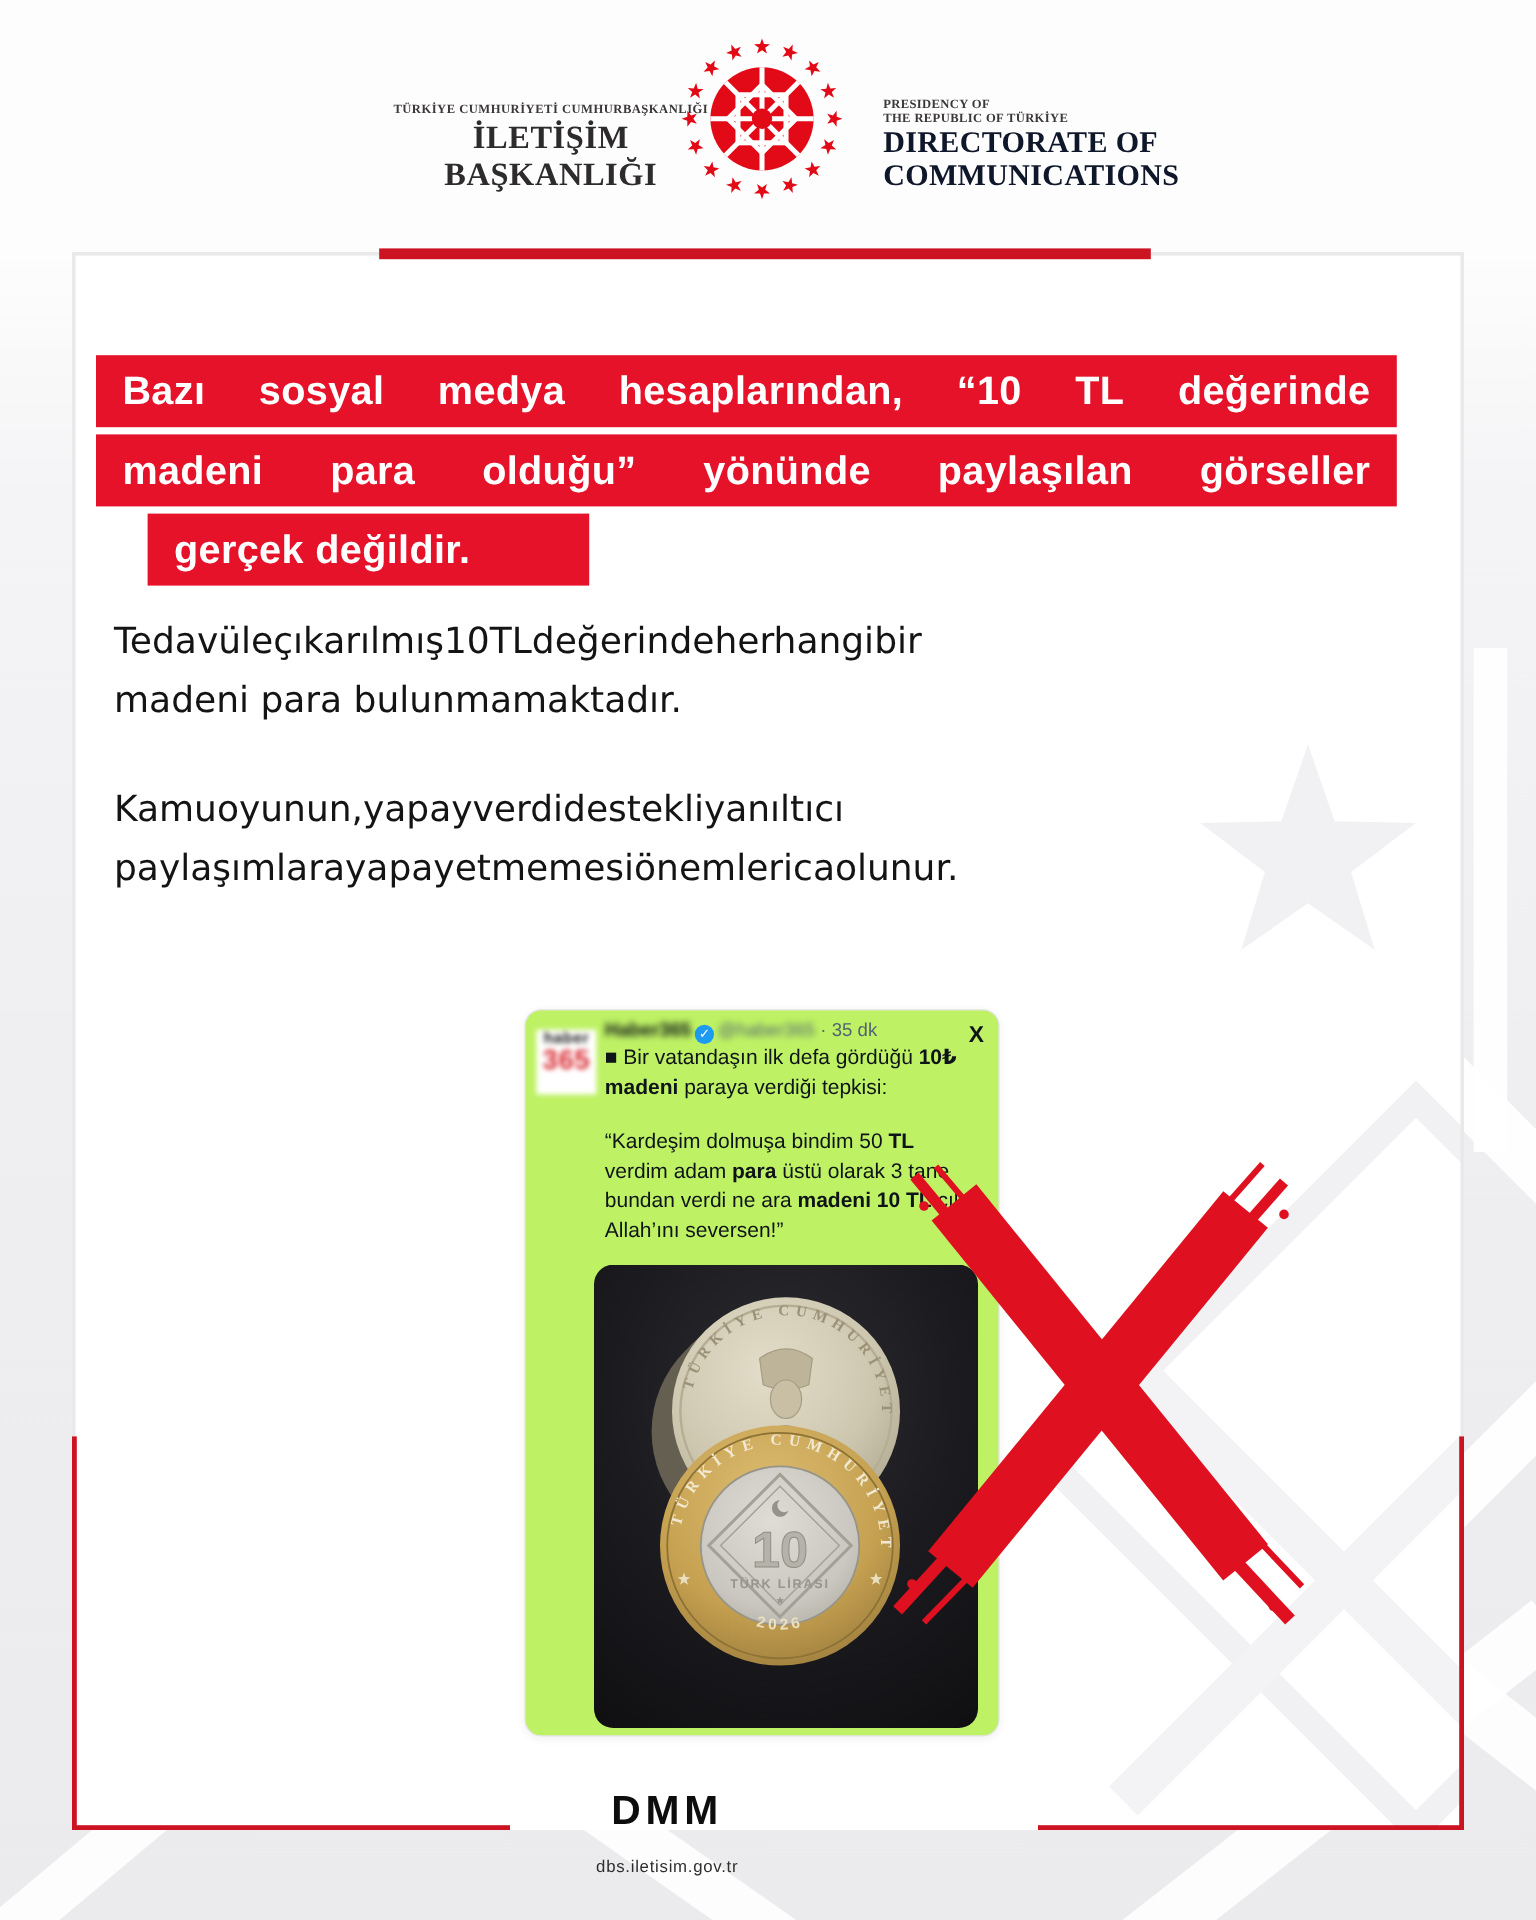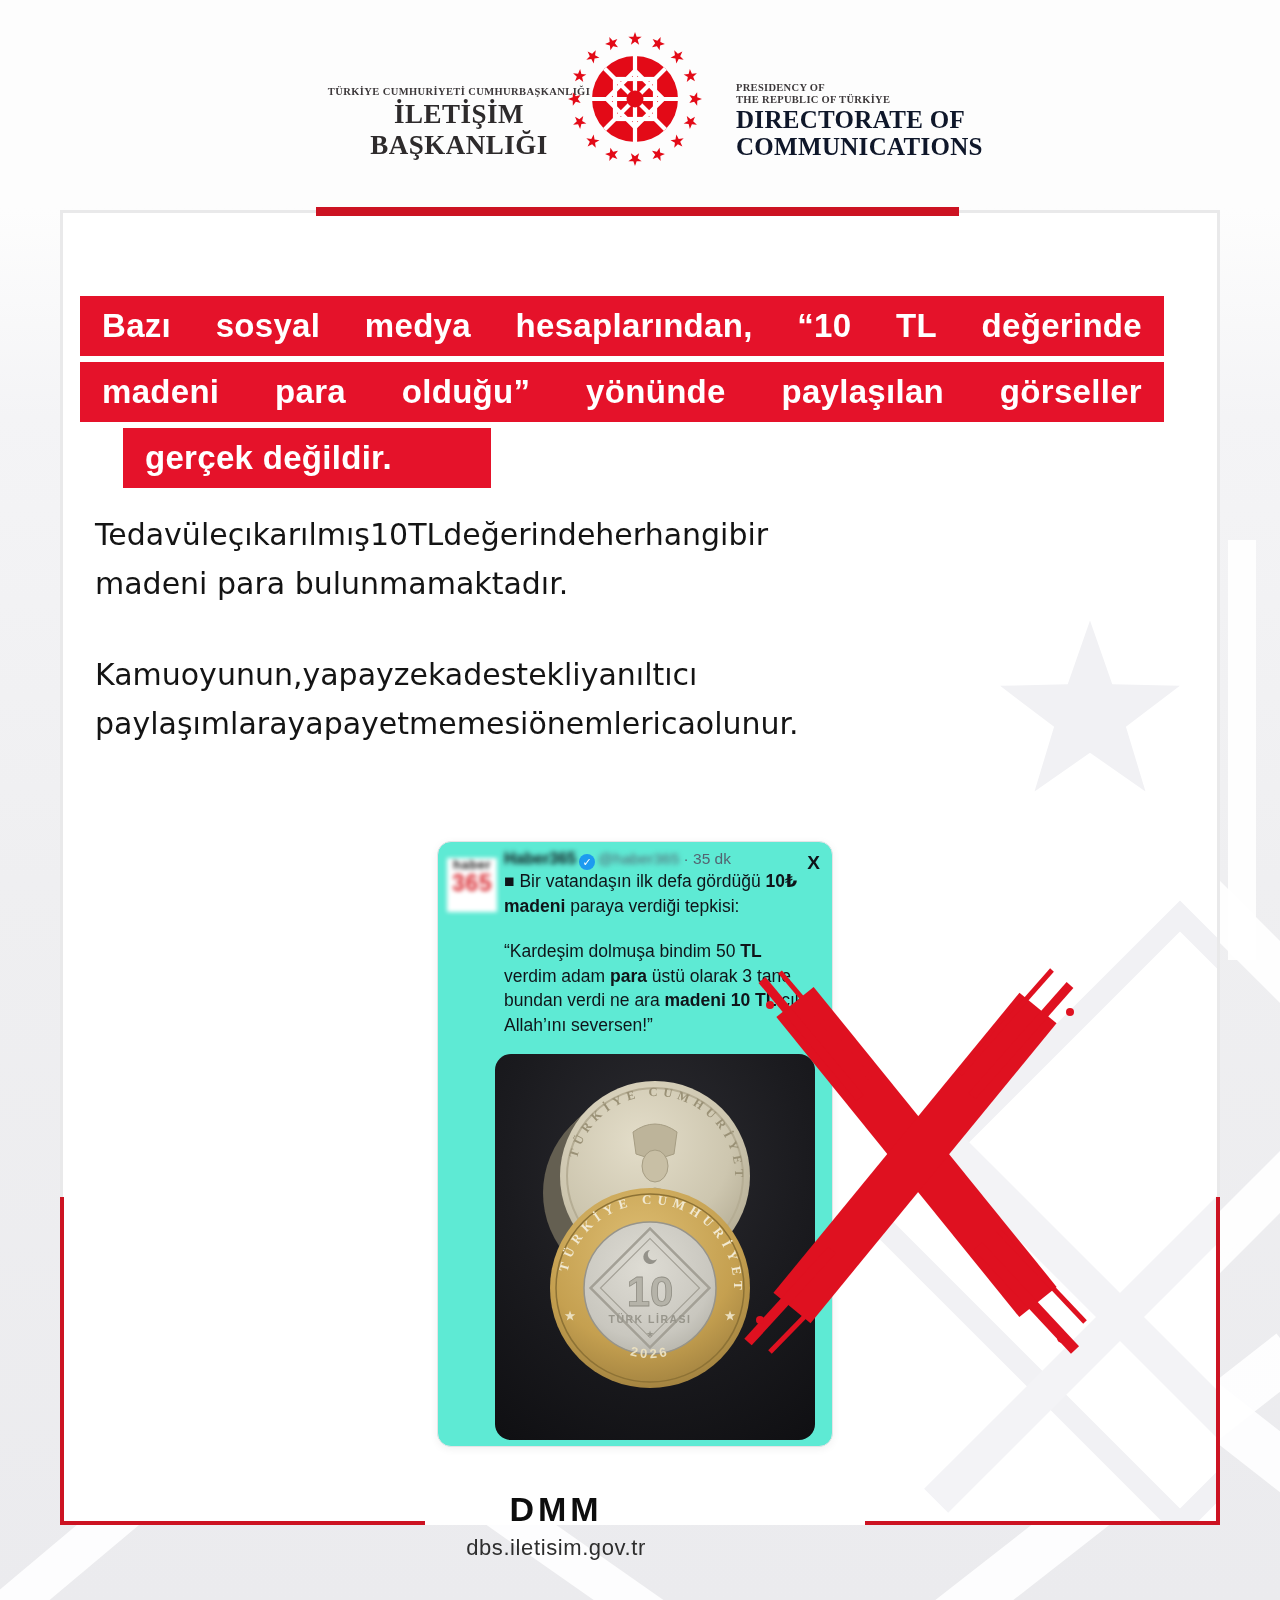--- a/index.html
+++ b/index.html
@@ -46,21 +46,21 @@
   .hl-1{top:86px;width:1084px;}
   .hl-2{top:152px;width:1084px;}
   .hl-3{top:218px;width:368px;margin-left:43px;}
   .spread{display:flex;justify-content:space-between;}
   
   .para{position:absolute;left:35px;width:1066px;z-index:2;color:#141414;
     font-family:"DejaVu Sans","Liberation Sans",sans-serif;font-size:30px;line-height:49px;}
   .p1{top:300px;} .p2{top:440px;}
   .pl{display:block;white-space:nowrap;}
   
-  .tweet{position:absolute;left:377px;top:631px;width:396px;height:606px;background:#5eead4;
+  .tweet{position:absolute;left:377px;top:631px;width:396px;height:606px;background:#bef264;
     border:1px solid #e4e4e6;border-radius:14px;box-shadow:0 2px 8px rgba(0,0,0,.06);
     box-sizing:border-box;z-index:3;}
   .avatar{position:absolute;left:9px;top:16px;width:50px;height:54px;background:#fff;
     text-align:center;filter:blur(2.3px);}
   .avatar .a1{font-size:13px;font-weight:bold;color:#1a1a1a;line-height:14px;letter-spacing:.5px;}
   .avatar .a2{font-size:23px;font-weight:bold;color:#d8272e;line-height:22px;letter-spacing:.5px;}
   .tw-head{position:absolute;left:66px;top:8px;width:300px;font-size:15.5px;white-space:nowrap;}
   .tw-user{font-weight:bold;color:#0f1419;font-size:16px;filter:blur(2.8px);}
   .tw-badge{display:inline-block;width:16px;height:16px;border-radius:50%;background:#1d9bf0;color:#fff;
     font-size:11px;line-height:16px;text-align:center;vertical-align:-2px;margin:0 3px;}
@@ -70,21 +70,21 @@
   .tw-text{position:absolute;left:66px;top:27px;width:326px;font-size:17.5px;line-height:24.5px;color:#0f1419;}
   .tw-quote{margin-top:21px;}
   .tw-text b{font-weight:bold;}
   
   .photo{position:absolute;left:57px;top:212px;width:320px;height:386px;border-radius:16px;overflow:hidden;}
   
   .redx{position:absolute;left:740px;top:950px;width:350px;height:410px;z-index:5;pointer-events:none;}
   
   .footer{position:absolute;left:0;top:1490px;width:1112px;text-align:center;z-index:4;}
   .dmm{font-size:34px;font-weight:800;letter-spacing:4px;color:#0d0d0d;}
-  .url{font-size:22px;color:#2e2e2e;letter-spacing:.6px;margin-top:6px;}
+  .url{font-size:14px;color:#2e2e2e;letter-spacing:.6px;margin-top:18px;}
 </style>
 </head>
 <body>
 
 <div class="wm wm-v1"></div>
 <div class="wm wm-d1"></div>
 <div class="wm wm-d2"></div>
 <div class="wm wm-d3"></div>
 <div class="wm wm-d4"></div>
 <div class="wm wm-d5"></div>
@@ -171,21 +171,21 @@
       <span>paylaşılan</span>
       <span>görseller</span>
     </div>
   <div class="hl-row hl-3">gerçek değildir.</div>
 
   <div class="para p1">
     <span class="pl spread"><span>Tedavüle</span><span>çıkarılmış</span><span>10</span><span>TL</span><span>değerinde</span><span>herhangi</span><span>bir</span></span>
     <span class="pl">madeni para bulunmamaktadır.</span>
   </div>
   <div class="para p2">
-    <span class="pl spread"><span>Kamuoyunun,</span><span>yapay</span><span>zeka</span><span>destekli</span><span>yanıltıcı</span></span>
+    <span class="pl spread"><span>Kamuoyunun,</span><span>yapay</span><span>verdi</span><span>destekli</span><span>yanıltıcı</span></span>
     <span class="pl spread"><span>paylaşımlara</span><span>yapay</span><span>etmemesi</span><span>önemle</span><span>rica</span><span>olunur.</span></span>
   </div>
 
   <div class="tweet">
     <div class="avatar">
       <div class="a1">haber</div>
       <div class="a2">365</div>
     </div>
     <div class="tw-head">
       <span class="tw-user">Haber365</span><span class="tw-badge">✓</span><span class="tw-handle">@haber365</span>

